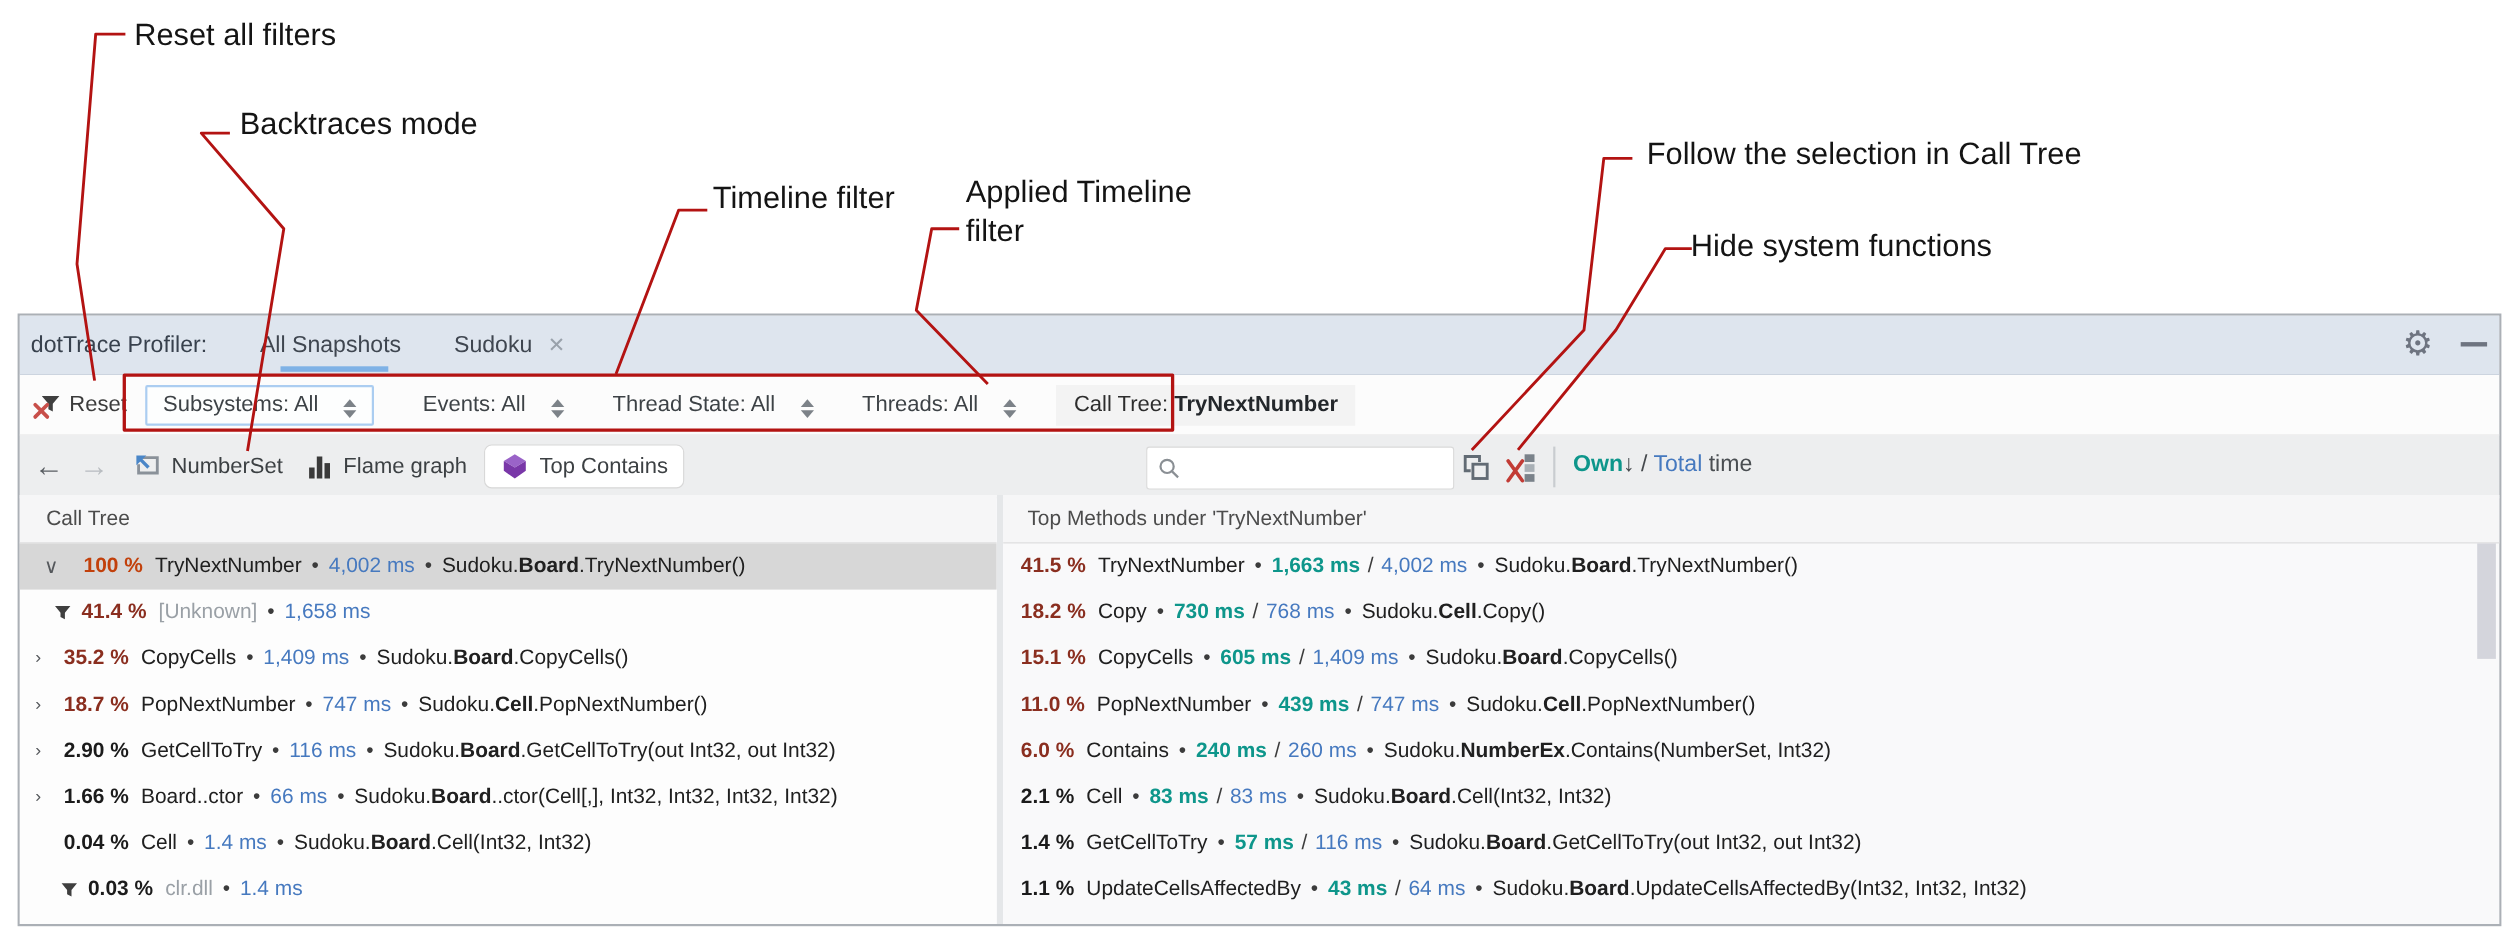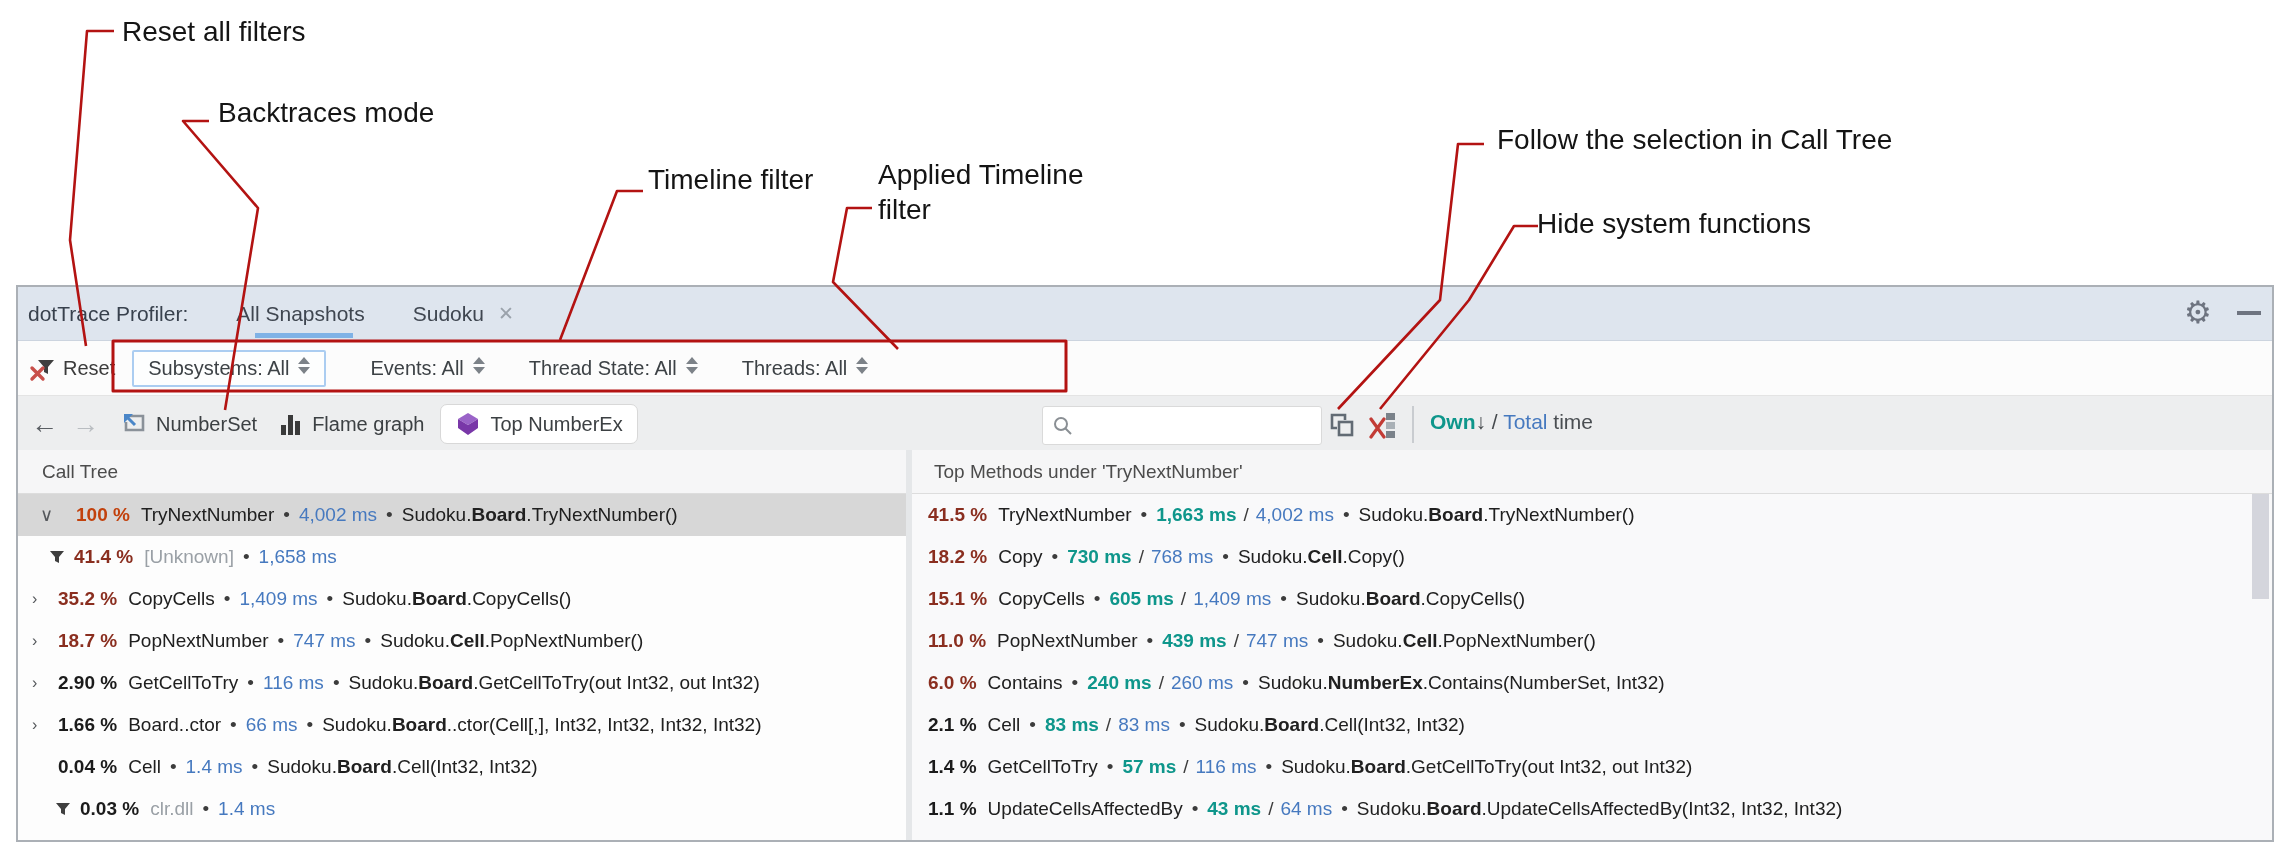--- a/index.html
+++ b/index.html
@@ -28,21 +28,21 @@
   .tab-underline{position:absolute;left:237px;top:46px;width:98px;height:5px;background:#7fb2e6;}
   .gear{position:absolute;left:2166px;top:7px;font-size:31px;color:#6e7480;line-height:38px;}
   .minimize-bar{position:absolute;left:2219px;top:24px;width:24px;height:4px;background:#6e7480;}
   
   .filterbar{
     height:54px;background:#fcfcfc;border-bottom:1px solid #e4e4e4;
     display:flex;align-items:center;font-size:20px;color:#3d4246;position:relative;
   }
   .reset-btn{display:flex;align-items:center;margin-left:11px;gap:7px;color:#3b3b3b;}
   .filters{display:flex;align-items:center;margin-left:17px;}
-  .combo{display:flex;align-items:flex-start;gap:9px;color:#3d4246;white-space:nowrap;}
+  .combo{display:flex;align-items:flex-end;gap:23px;color:#3d4246;white-space:nowrap;}
   .combo.focused{border:2px solid #abcdf1;background:#fdfefe;padding:5px 14px;border-radius:2px;}
   .combo + .combo{margin-left:44px;}
   .chip{margin-left:36px;background:#f3f3f3;padding:7px 16px;white-space:nowrap;color:#2d2d2d;}
   .chip b{font-weight:bold;color:#23272b;}
   .spinner{display:inline-flex;flex-direction:column;gap:3px;}
   .spinner i{display:block;width:0;height:0;border-left:6px solid transparent;border-right:6px solid transparent;}
   .spinner .up{border-bottom:7px solid #7c8288;}
   .spinner .dn{border-top:7px solid #7c8288;}
   
   .toolbar{height:56px;background:#edeeef;border-bottom:1px solid #d6d6d6;position:relative;
@@ -157,20 +157,21 @@
             <i class="dn"></i>
           </span>
       </span>
       <span class="combo">
         <span>Threads: All</span>
         <span class="spinner">
             <i class="up"></i>
             <i class="dn"></i>
           </span>
       </span>
+      <span class="chip"><span>Call Tree: </span><b>TryNextNumber</b></span>
     </span>
   </div>
 
   <div class="toolbar">
     <span class="nav-arrow nav-back">←</span>
     <span class="nav-arrow nav-fwd">→</span>
 
     <span class="view-btn">
       <svg width="26" height="26" viewBox="0 0 26 26">
         <path d="M9 5 H22 V19 H5 V11" fill="none" stroke="#8a9199" stroke-width="2.6"></path>
@@ -187,21 +188,21 @@
         <rect x="16" y="10" width="5" height="14" fill="#3a3a3a"></rect>
       </svg>
       <span>Flame graph</span>
     </span>
 
     <span class="view-btn selected">
       <svg width="26" height="26" viewBox="0 0 26 26">
         <polygon points="13,2 23,8 13,14 3,8" fill="#9a63c8"></polygon>
         <polygon points="3,8 13,14 23,8 23,17 13,24 3,17" fill="#7937a8"></polygon>
       </svg>
-      <span>Top NumberEx</span>
+      <span>Top Contains</span>
     </span>
 
     <span class="search-wrap">
       <svg width="22" height="22" viewBox="0 0 22 22">
         <circle cx="9" cy="9" r="6" fill="none" stroke="#8a8f94" stroke-width="2"></circle>
         <path d="M13.5 13.5 L19 19" stroke="#8a8f94" stroke-width="2"></path>
       </svg>
       <input class="search-input" type="text" value="" style="">
     </span>
 

